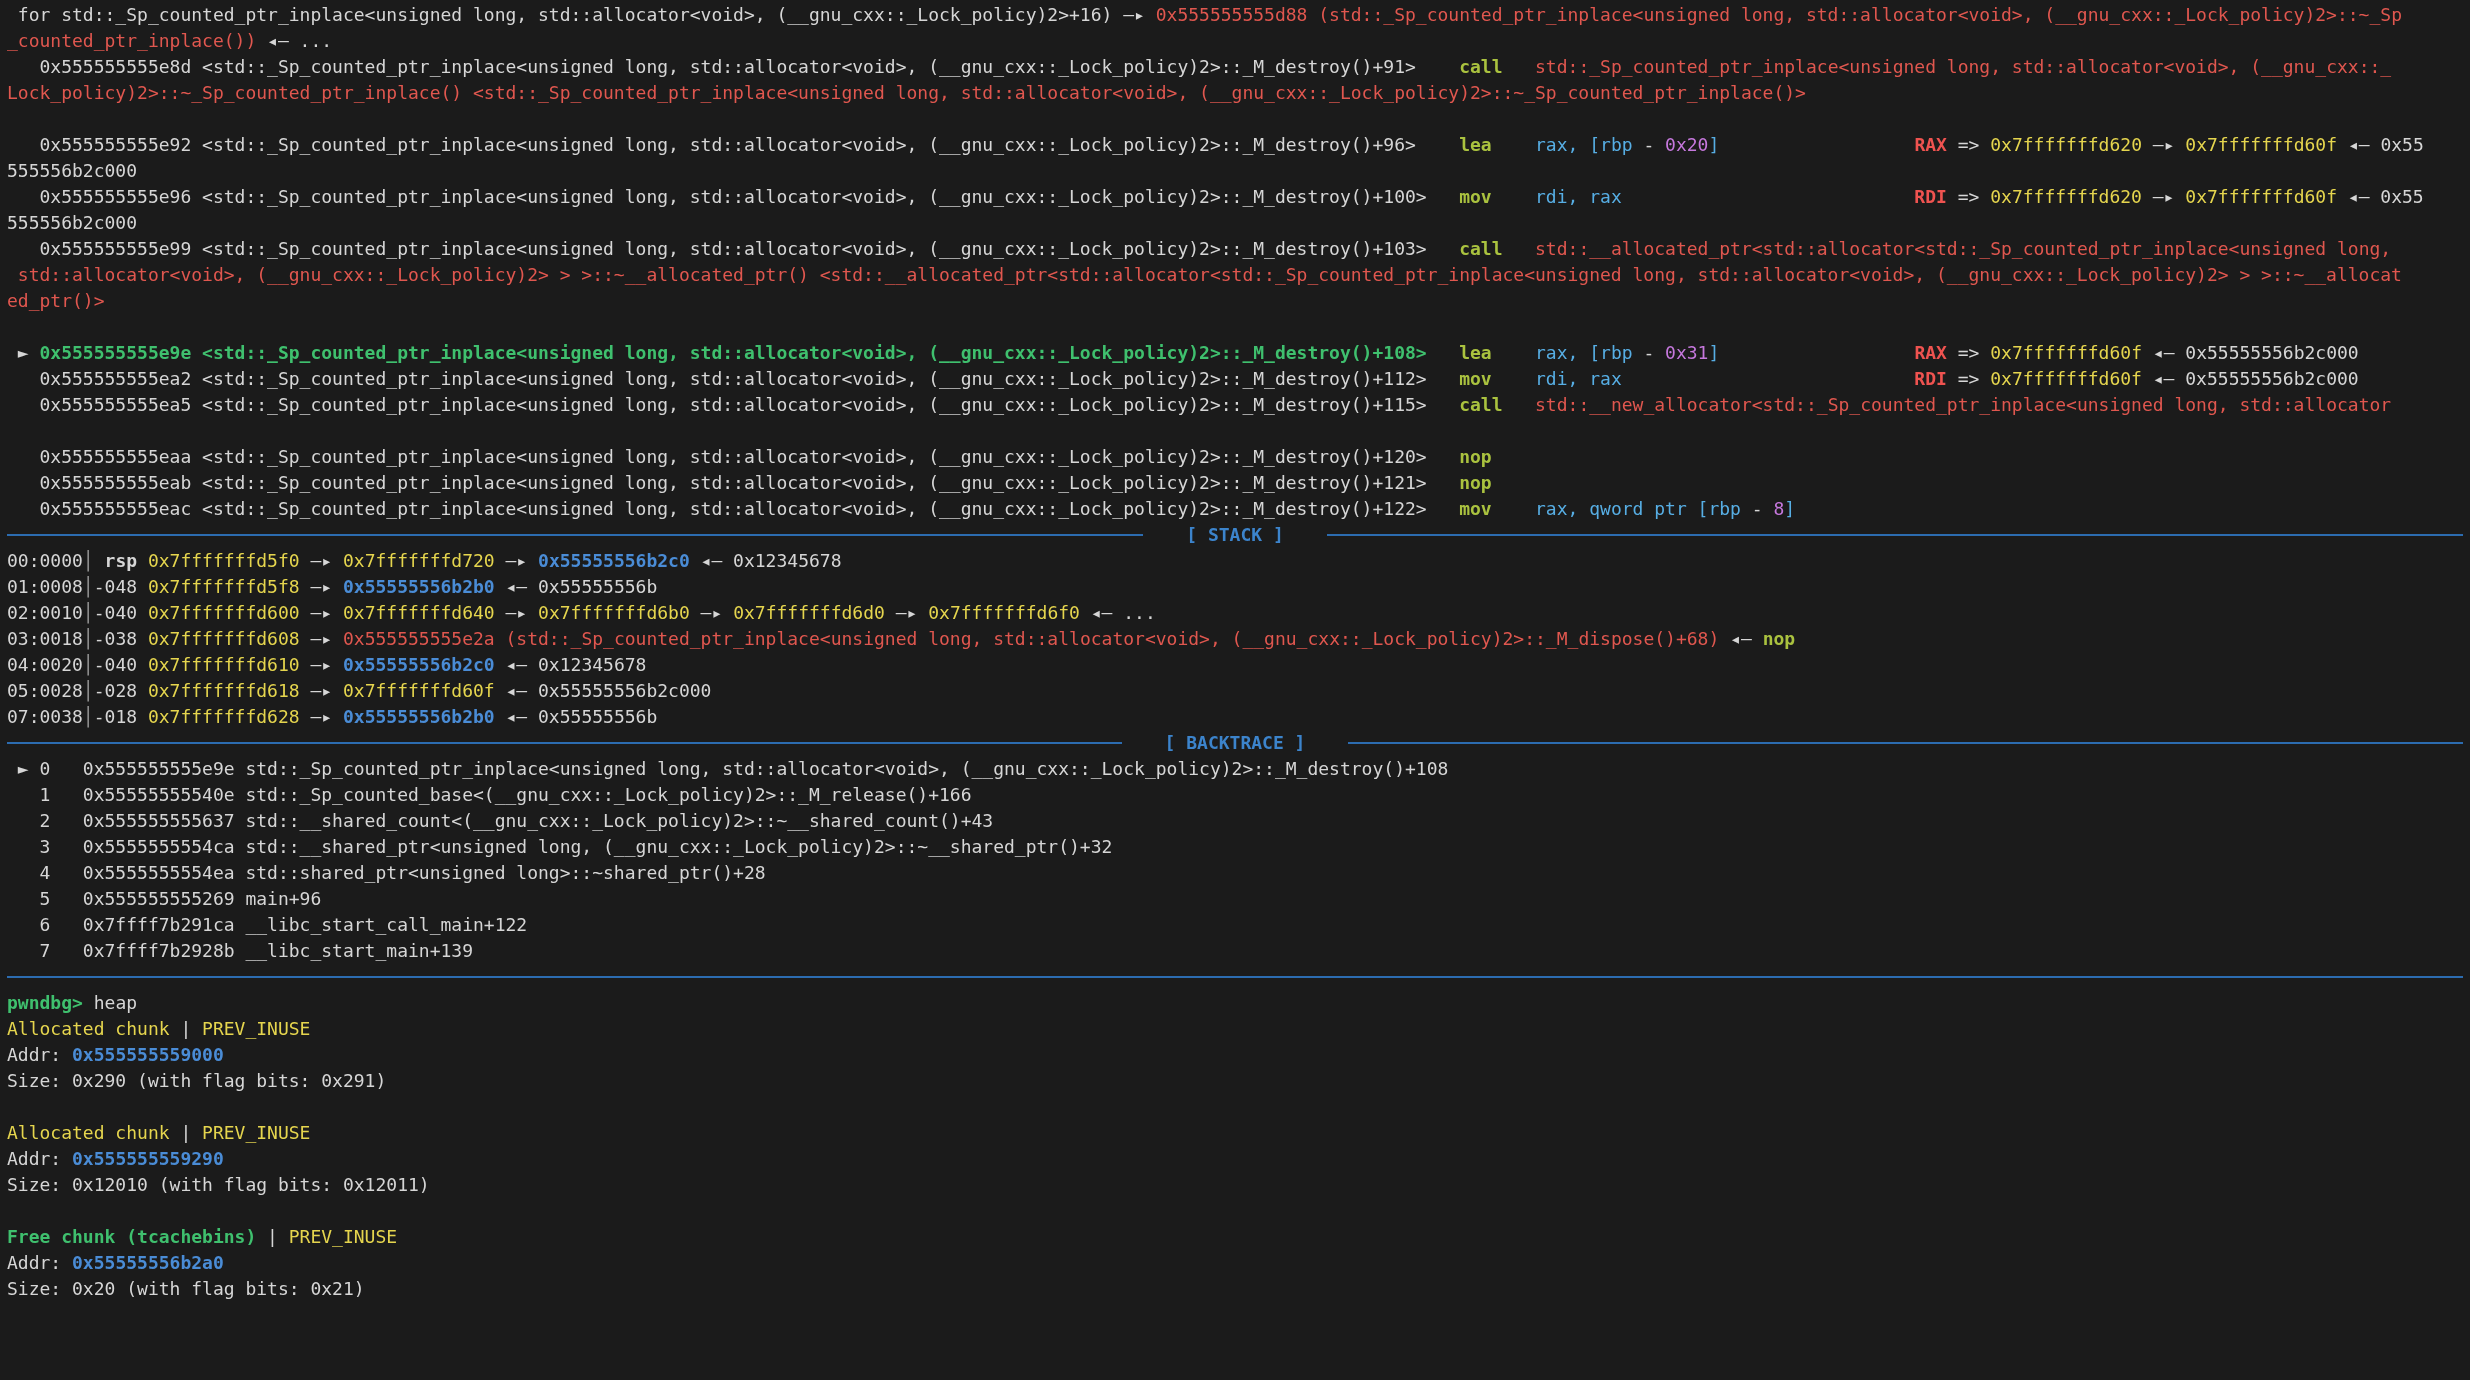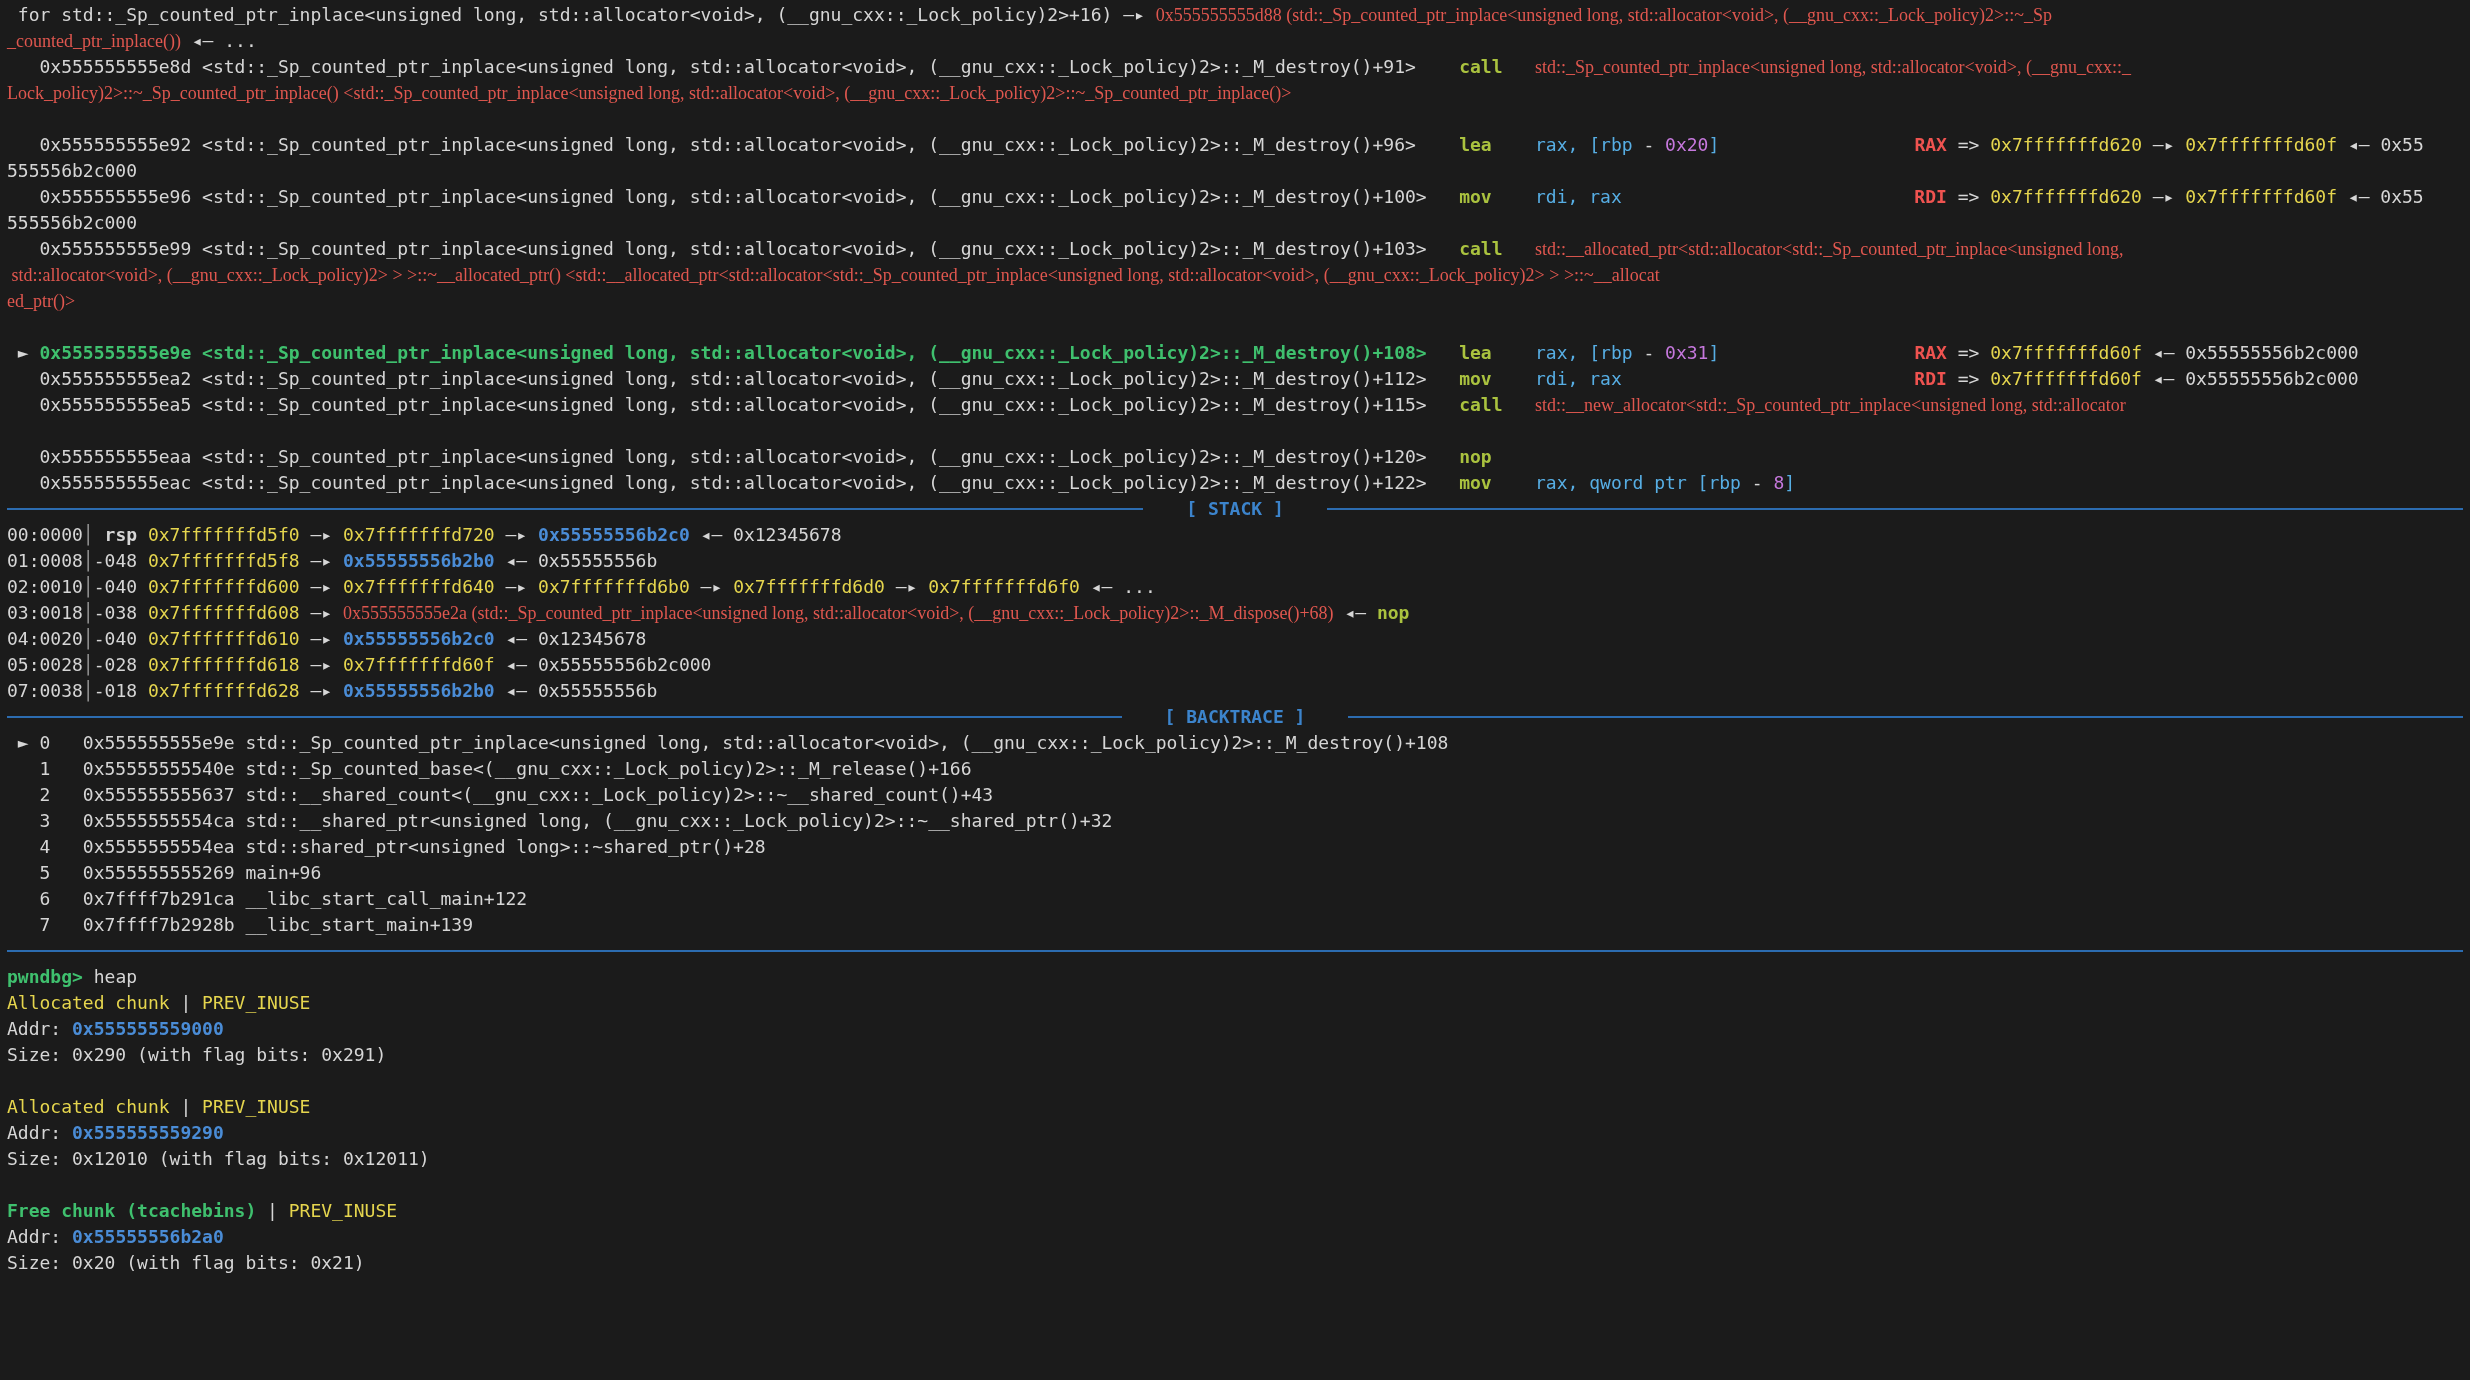--- a/index.html
+++ b/index.html
@@ -6,21 +6,21 @@
   body{width:2470px;height:1380px;overflow:hidden;}
   .term{
     font-family:"DejaVu Sans Mono","DejaVu Sans",monospace;
     font-size:18px;line-height:26px;
     padding:2px 0 0 7px;
     color:var(--c-fg,#d6d6d6);
   }
   .row{height:26px;white-space:pre;}
   .s-w{color:var(--c-fg);}
   .s-wb{color:var(--c-fg);font-weight:bold;}
-  .s-r{color:var(--c-red);font-family:Liberation Serif, serif;}
+  .s-r{color:var(--c-red);}
   .s-R{color:var(--c-redBright);font-weight:bold;}
   .s-g{color:var(--c-green);font-weight:bold;}
   .s-m{color:var(--c-mnemonic);font-weight:bold;}
   .s-y{color:var(--c-yellow);font-weight:normal;}
   .s-b{color:var(--c-blue);font-weight:bold;}
   .s-c{color:var(--c-cyan);}
   .s-p{color:var(--c-purple);}
   .s-d{color:var(--c-dim);}
   .divider{display:flex;align-items:center;height:26px;width:2456px;gap:41px;}
   .hline{flex:1;border-top:2px solid var(--c-rule);height:0;}
@@ -41,20 +41,21 @@
     <div class="row"><span class="s-w">555556b2c000</span></div>
     <div class="row"><span class="s-w">   0x555555555e99 &lt;std::_Sp_counted_ptr_inplace&lt;unsigned long, std::allocator&lt;void&gt;, (__gnu_cxx::_Lock_policy)2&gt;::_M_destroy()+103&gt;   </span><span class="s-m">call</span><span class="s-w">   </span><span class="s-r">std::__allocated_ptr&lt;std::allocator&lt;std::_Sp_counted_ptr_inplace&lt;unsigned long,</span></div>
     <div class="row"><span class="s-r"> std::allocator&lt;void&gt;, (__gnu_cxx::_Lock_policy)2&gt; &gt; &gt;::~__allocated_ptr() &lt;std::__allocated_ptr&lt;std::allocator&lt;std::_Sp_counted_ptr_inplace&lt;unsigned long, std::allocator&lt;void&gt;, (__gnu_cxx::_Lock_policy)2&gt; &gt; &gt;::~__allocat</span></div>
     <div class="row"><span class="s-r">ed_ptr()&gt;</span></div>
     <div class="row">&nbsp;</div>
     <div class="row"><span class="s-w"> ► </span><span class="s-g">0x555555555e9e &lt;std::_Sp_counted_ptr_inplace&lt;unsigned long, std::allocator&lt;void&gt;, (__gnu_cxx::_Lock_policy)2&gt;::_M_destroy()+108&gt;</span><span class="s-w">   </span><span class="s-m">lea</span><span class="s-w">    </span><span class="s-c">rax, [rbp</span><span class="s-w"> - </span><span class="s-p">0x31</span><span class="s-c">]</span><span class="s-w">                  </span><span class="s-R">RAX</span><span class="s-w"> =&gt; </span><span class="s-y">0x7fffffffd60f</span><span class="s-w"> ◂— 0x55555556b2c000</span></div>
     <div class="row"><span class="s-w">   0x555555555ea2 &lt;std::_Sp_counted_ptr_inplace&lt;unsigned long, std::allocator&lt;void&gt;, (__gnu_cxx::_Lock_policy)2&gt;::_M_destroy()+112&gt;   </span><span class="s-m">mov</span><span class="s-w">    </span><span class="s-c">rdi, rax</span><span class="s-w">                           </span><span class="s-R">RDI</span><span class="s-w"> =&gt; </span><span class="s-y">0x7fffffffd60f</span><span class="s-w"> ◂— 0x55555556b2c000</span></div>
     <div class="row"><span class="s-w">   0x555555555ea5 &lt;std::_Sp_counted_ptr_inplace&lt;unsigned long, std::allocator&lt;void&gt;, (__gnu_cxx::_Lock_policy)2&gt;::_M_destroy()+115&gt;   </span><span class="s-m">call</span><span class="s-w">   </span><span class="s-r">std::__new_allocator&lt;std::_Sp_counted_ptr_inplace&lt;unsigned long, std::allocator</span></div>
     <div class="row">&nbsp;</div>
     <div class="row"><span class="s-w">   0x555555555eaa &lt;std::_Sp_counted_ptr_inplace&lt;unsigned long, std::allocator&lt;void&gt;, (__gnu_cxx::_Lock_policy)2&gt;::_M_destroy()+120&gt;   </span><span class="s-m">nop</span></div>
+    <div class="row"><span class="s-w">   0x555555555eab &lt;std::_Sp_counted_ptr_inplace&lt;unsigned long, std::allocator&lt;void&gt;, (__gnu_cxx::_Lock_policy)2&gt;::_M_destroy()+121&gt;   </span><span class="s-m">nop</span></div>
     <div class="row"><span class="s-w">   0x555555555eac &lt;std::_Sp_counted_ptr_inplace&lt;unsigned long, std::allocator&lt;void&gt;, (__gnu_cxx::_Lock_policy)2&gt;::_M_destroy()+122&gt;   </span><span class="s-m">mov</span><span class="s-w">    </span><span class="s-c">rax, qword ptr [rbp</span><span class="s-w"> - </span><span class="s-p">8</span><span class="s-c">]</span></div>
     <div class="divider">
       <span class="hline"></span>
       <span class="dlabel">[ STACK ]</span>
       <span class="hline"></span>
     </div>
     <div class="row"><span class="s-w">00:0000</span><span class="s-d">│</span><span class="s-wb"> rsp </span><span class="s-y">0x7fffffffd5f0</span><span class="s-w"> —▸ </span><span class="s-y">0x7fffffffd720</span><span class="s-w"> —▸ </span><span class="s-b">0x55555556b2c0</span><span class="s-w"> ◂— 0x12345678</span></div>
     <div class="row"><span class="s-w">01:0008</span><span class="s-d">│</span><span class="s-w">-048 </span><span class="s-y">0x7fffffffd5f8</span><span class="s-w"> —▸ </span><span class="s-b">0x55555556b2b0</span><span class="s-w"> ◂— 0x55555556b</span></div>
     <div class="row"><span class="s-w">02:0010</span><span class="s-d">│</span><span class="s-w">-040 </span><span class="s-y">0x7fffffffd600</span><span class="s-w"> —▸ </span><span class="s-y">0x7fffffffd640</span><span class="s-w"> —▸ </span><span class="s-y">0x7fffffffd6b0</span><span class="s-w"> —▸ </span><span class="s-y">0x7fffffffd6d0</span><span class="s-w"> —▸ </span><span class="s-y">0x7fffffffd6f0</span><span class="s-w"> ◂— ...</span></div>
     <div class="row"><span class="s-w">03:0018</span><span class="s-d">│</span><span class="s-w">-038 </span><span class="s-y">0x7fffffffd608</span><span class="s-w"> —▸ </span><span class="s-r">0x555555555e2a (std::_Sp_counted_ptr_inplace&lt;unsigned long, std::allocator&lt;void&gt;, (__gnu_cxx::_Lock_policy)2&gt;::_M_dispose()+68)</span><span class="s-w"> ◂— </span><span class="s-m">nop</span></div>

